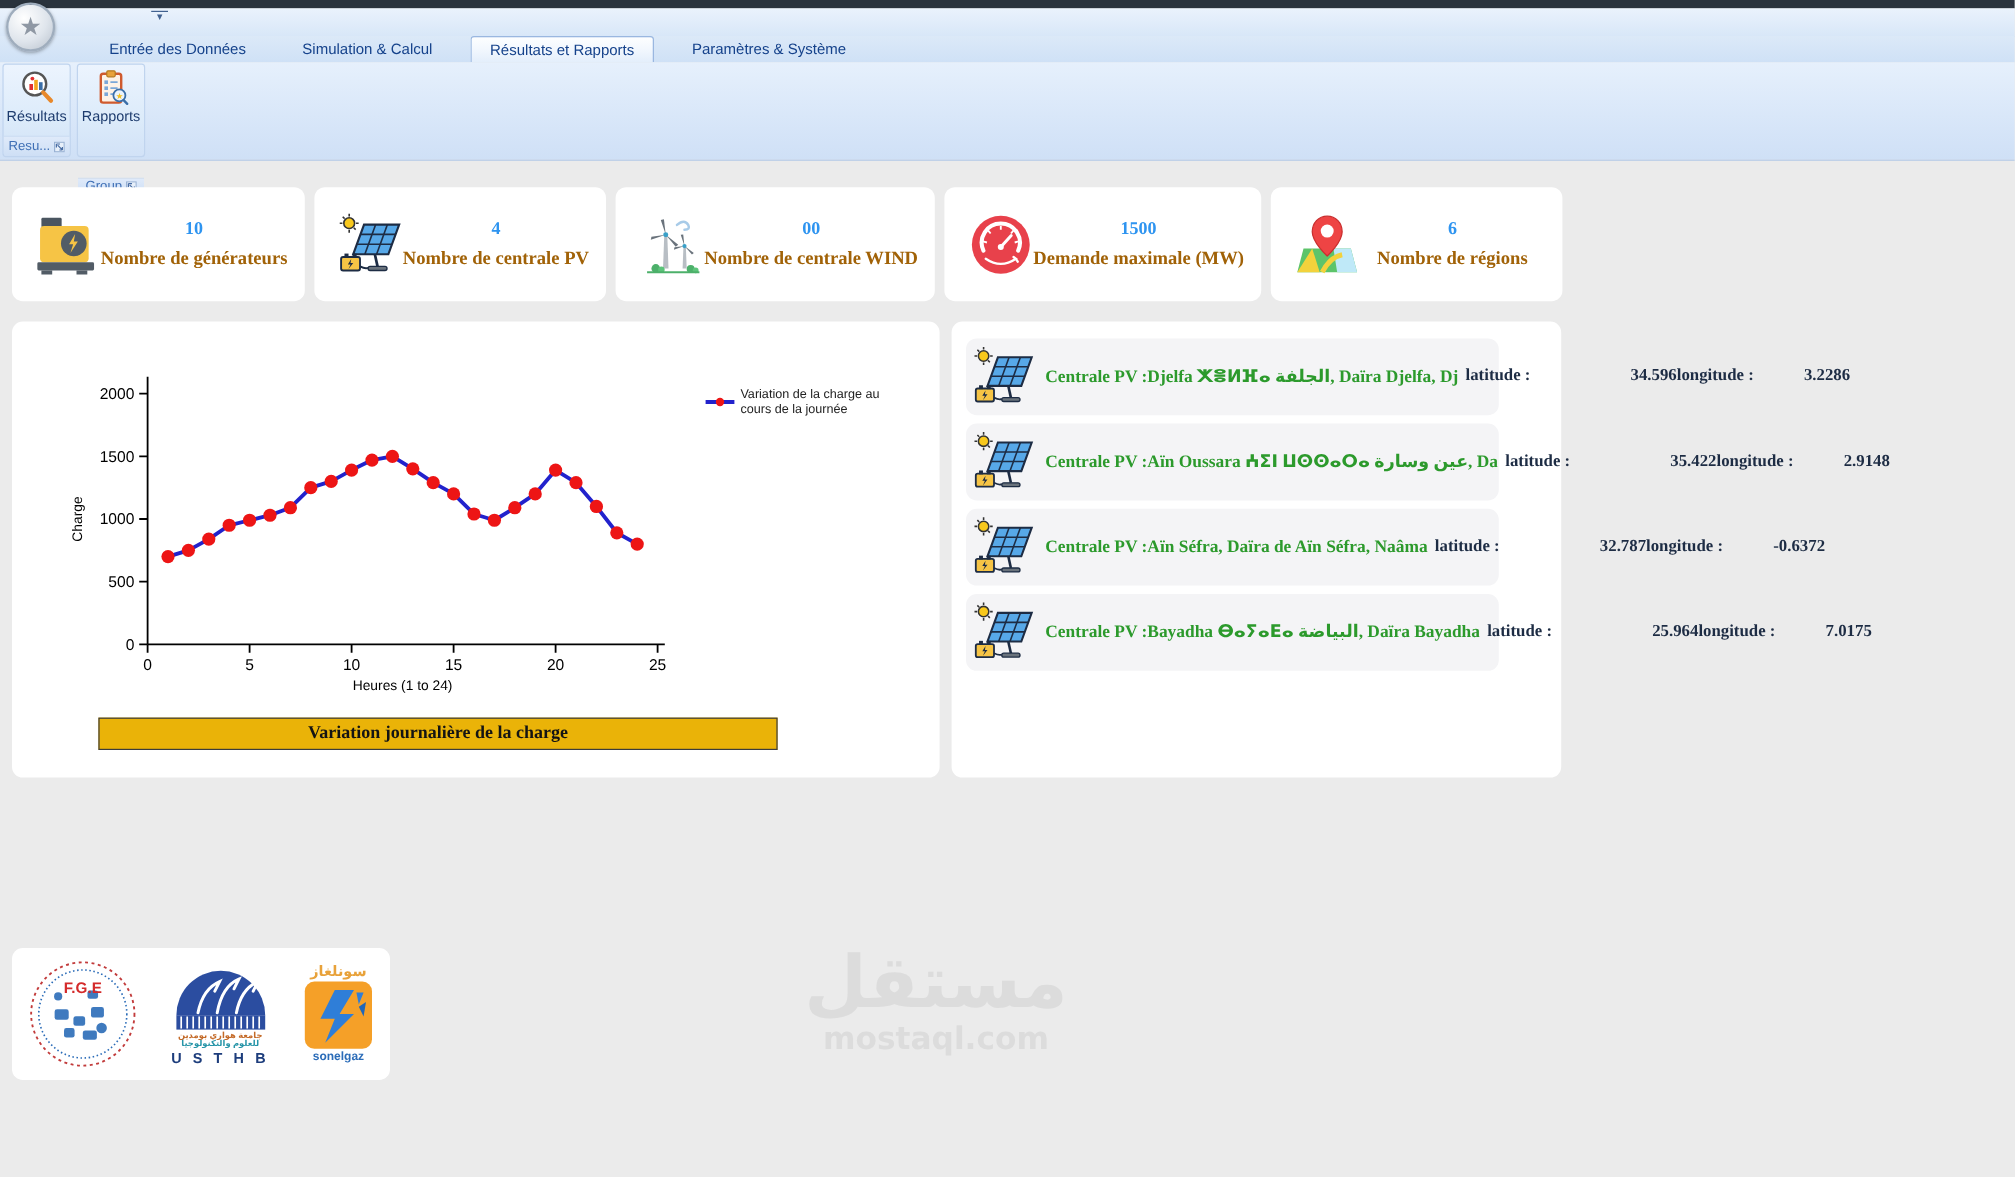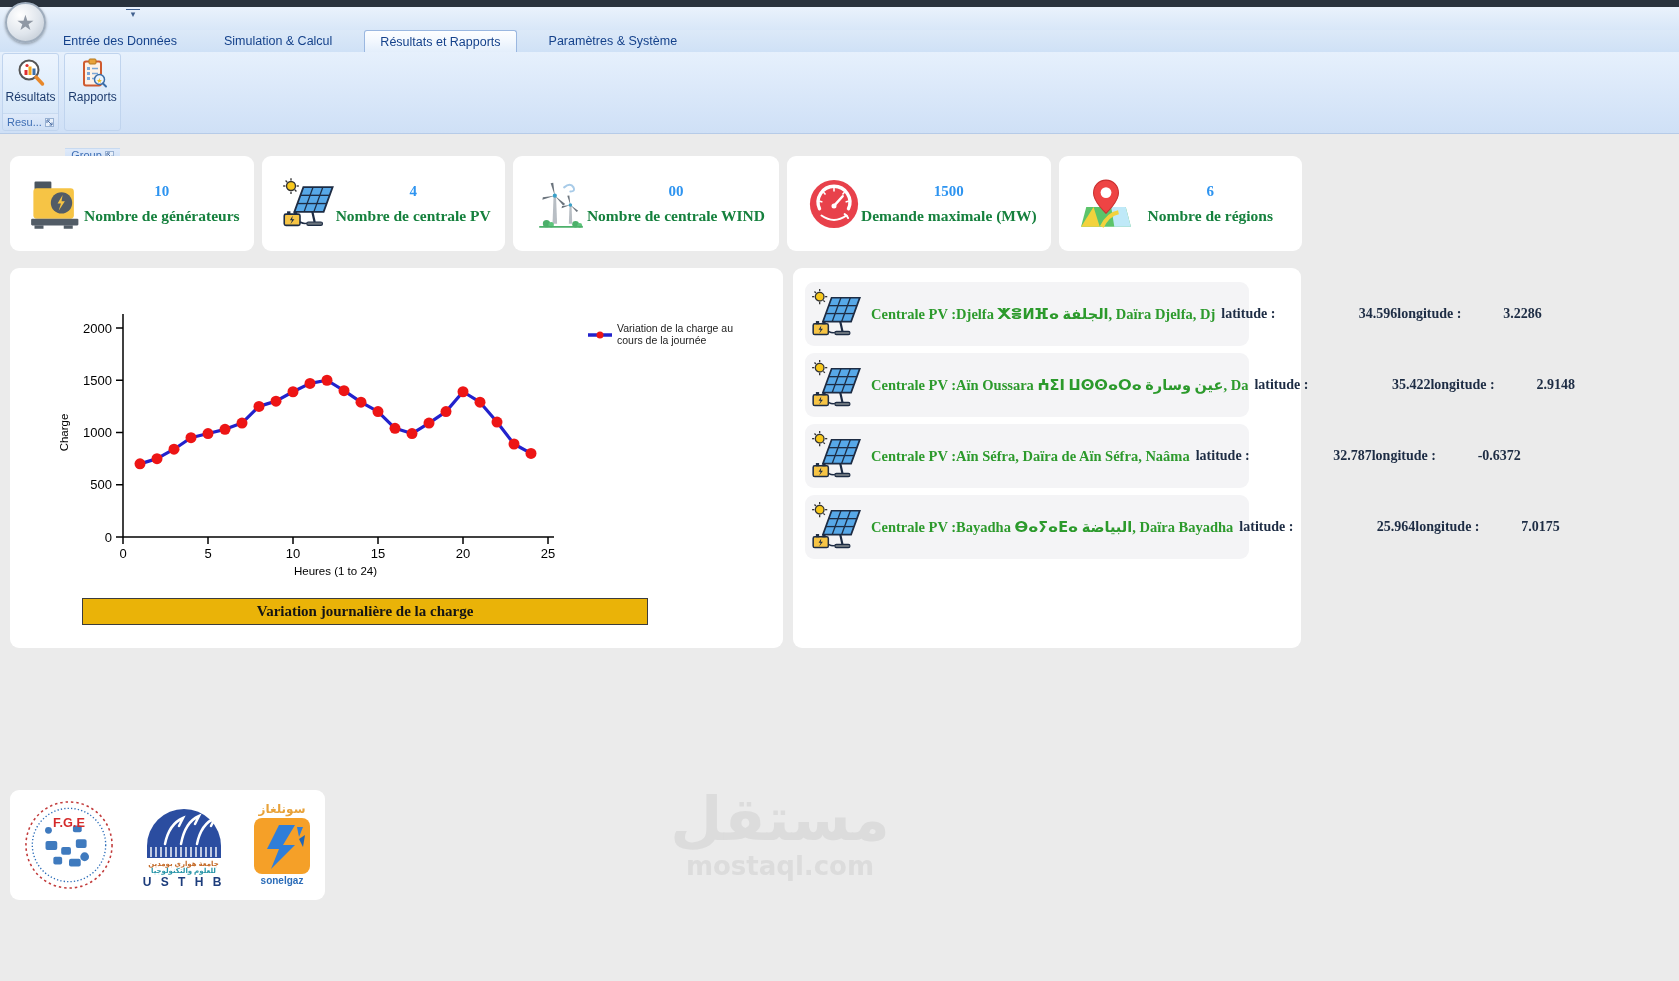--- a/index.html
+++ b/index.html
@@ -13,21 +13,21 @@
   .titlebar{position:absolute;left:0;top:7px;width:1679px;height:23px;
     background:linear-gradient(#eaf2fc,#d8e7f8);border-bottom:1px solid #cddcf0;}
   .app-button{position:absolute;left:5px;top:2px;width:37px;height:37px;border-radius:50%;
     background:radial-gradient(circle at 35% 30%,#ffffff,#dfe5ec 55%,#b9c2cd);
     border:2px solid #9fadbd;box-shadow:0 1px 3px rgba(0,0,0,.35);z-index:5;
     display:flex;align-items:center;justify-content:center;color:#8f98a4;font-size:21px;}
   .qat-arrow{position:absolute;left:126px;top:9px;width:14px;height:12px;color:#41618f;
     font-size:9px;line-height:5px;text-align:center;border-top:1px solid #41618f;padding-top:2px;cursor:default;}
   
   .tabrow{position:absolute;left:0;top:30px;width:1679px;height:22px;
-    background:linear-gradient(#dce9f8,#cfe1f6);display:flex;align-items:stretch;padding-left:48px;box-sizing:border-box;}
+    background:linear-gradient(#dce9f8,#cfe1f6);display:flex;align-items:stretch;padding-left:76px;box-sizing:border-box;}
   .tab{display:flex;align-items:center;padding:0 15px;margin-right:17px;font-size:12.5px;color:#15428b;cursor:default;}
   .tab.active{background:linear-gradient(#fdfeff,#f3f8fe 45%,#e3eefb);
     border:1px solid #9ab7e0;border-bottom:none;border-radius:3px 3px 0 0;font-weight:400;}
   .ribbon-body{position:absolute;left:0;top:52px;width:1679px;height:81px;
     background:linear-gradient(#e6f0fc,#d9e7f9 55%,#cfe0f6);border-bottom:1px solid #b6cbe8;}
   .rgroup{position:absolute;top:1px;height:78px;width:57px;display:flex;flex-direction:column;
     border:1px solid #c0d4ee;border-radius:3px;background:linear-gradient(#ecf4fe,#dcebfa 60%,#d2e2f7);box-sizing:border-box;}
   .rgroup.g1{left:2px;} .rgroup.g2{left:64px;gap:44px;}
   .rbutton{flex:1;display:flex;flex-direction:column;align-items:center;justify-content:flex-start;
     padding-top:4px;gap:2px;font-size:12px;color:#1e3c6e;cursor:default;}
@@ -38,21 +38,21 @@
   
   .content{position:absolute;left:0;top:134px;width:1679px;height:847px;}
   .panel{position:absolute;background:#ffffff;border-radius:9px;}
   
   .cards{position:absolute;left:10px;top:22px;width:1292px;height:95px;display:flex;gap:8px;}
   .card{flex:1;background:#fff;border-radius:9px;display:flex;align-items:center;padding:0 14px 0 20px;box-sizing:border-box;}
   .card .cicon{flex:0 0 54px;height:54px;}
   .card .ctext{flex:1;display:flex;flex-direction:column;align-items:center;gap:7px;}
   .serif{font-family:"Liberation Serif","DejaVu Serif","DejaVu Sans",serif;font-weight:700;}
   .cvalue{font-size:15px;color:#2e94f0;}
-  .clabel{font-size:15.5px;color:#15803d;white-space:nowrap;}
+  .clabel{font-size:15.5px;color:#a16207;white-space:nowrap;}
   
   .chart-panel{left:10px;top:134px;width:773px;height:380px;}
   .chart-caption{position:absolute;left:72px;top:330px;width:566px;height:27px;
     background:#eab308;border:1px solid #3c3c3c;display:flex;align-items:center;justify-content:center;
     font-size:15px;color:#141414;box-sizing:border-box;}
   
   .pv-panel{left:793px;top:134px;width:508px;height:380px;padding:14px 12px;box-sizing:border-box;}
   .pv-title-hdr{font-size:15.5px;color:#1d2c44;text-decoration:underline;margin:0 0 12px 2px;}
   .pv-item{width:444px;height:64px;background:#f4f4f6;border-radius:9px;margin-bottom:7px;
     display:flex;align-items:center;padding:0 10px 0 6px;box-sizing:border-box;}

